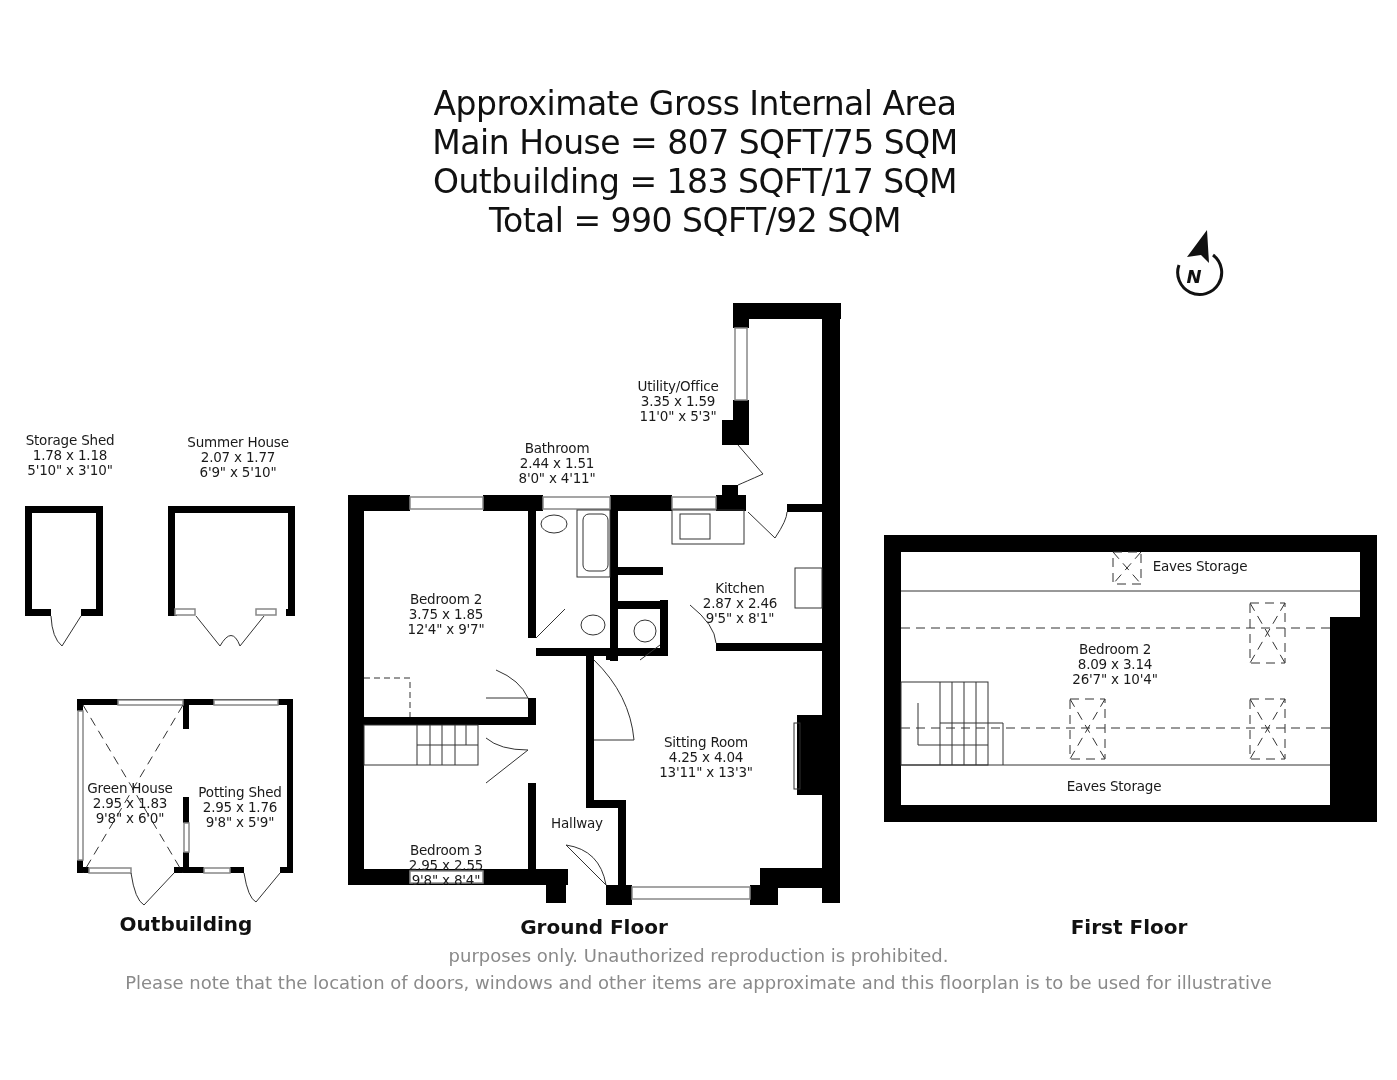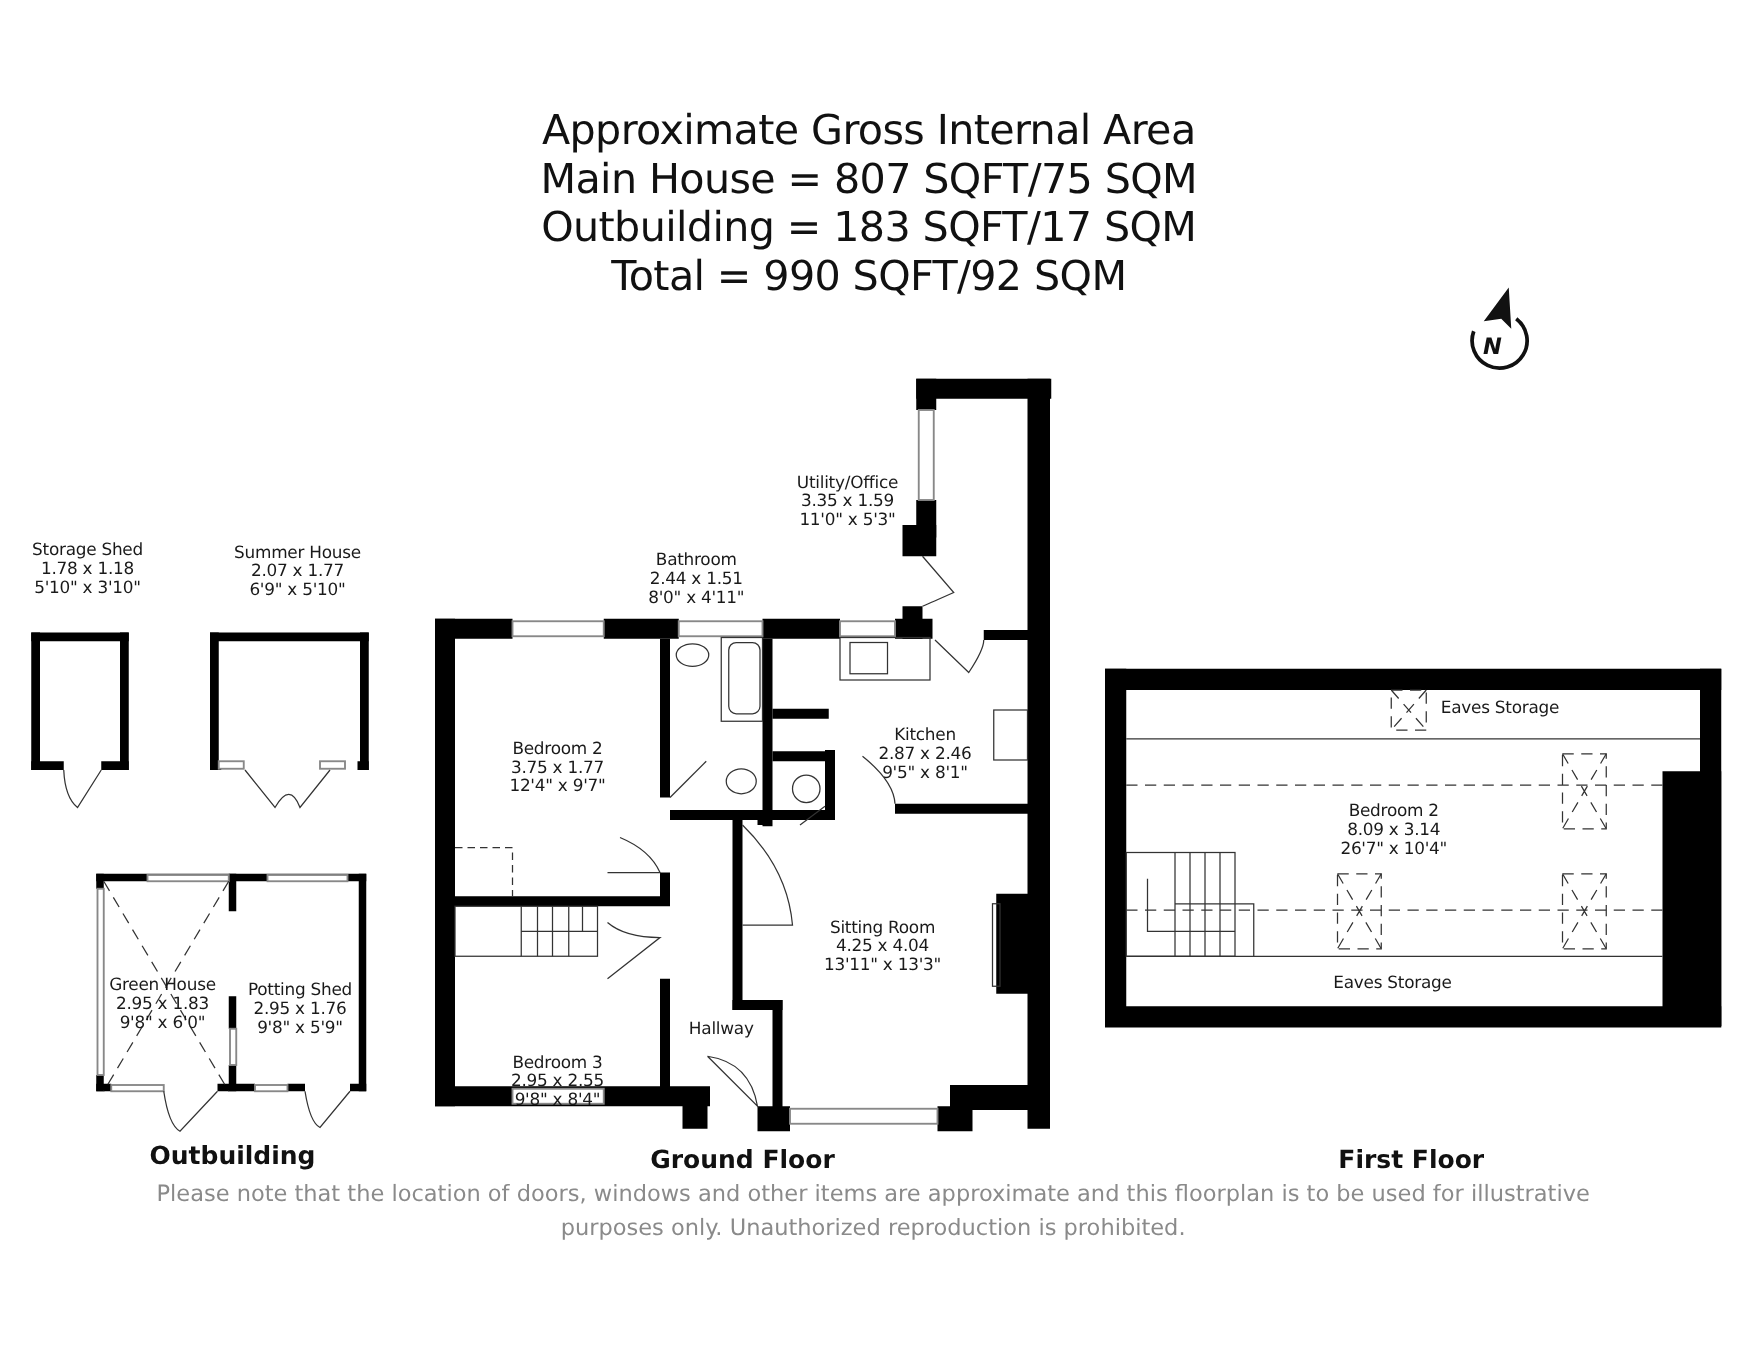--- a/index.html
+++ b/index.html
@@ -227,21 +227,21 @@
   <span>2.44 x 1.51</span>
   <span>8'0" x 4'11"</span>
 </div>
 <div class="room-label" style="left:740px; top:554px;margin-top:27px;">
   <span>Kitchen</span>
   <span>2.87 x 2.46</span>
   <span>9'5" x 8'1"</span>
 </div>
 <div class="room-label" style="left:446px; top:592px;">
   <span>Bedroom 2</span>
-  <span>3.75 x 1.77</span>
+  <span>3.75 x 1.85</span>
   <span>12'4" x 9'7"</span>
 </div>
 <div class="room-label" style="left:706px; top:735px;">
   <span>Sitting Room</span>
   <span>4.25 x 4.04</span>
   <span>13'11" x 13'3"</span>
 </div>
 <div class="room-label" style="left:446px; top:795px;margin-top:48px;">
   <span>Bedroom 3</span>
   <span>2.95 x 2.55</span>
@@ -261,15 +261,15 @@
 </div>
 <div class="room-label" style="left:1114px; top:779px;">
   <span>Eaves Storage</span>
 </div>
 
 <div class="floor-label" style="left:186px; top:912px;">Outbuilding</div>
 <div class="floor-label" style="left:594px; top:915px;">Ground Floor</div>
 <div class="floor-label" style="left:1129px; top:915px;">First Floor</div>
 
 <div class="disclaimer">
+  <div>purposes only. Unauthorized reproduction is prohibited.</div>
   <div>Please note that the location of doors, windows and other items are approximate and this floorplan is to be used for illustrative</div>
-  <div>purposes only. Unauthorized reproduction is prohibited.</div>
 </div>
 
 </body></html>

